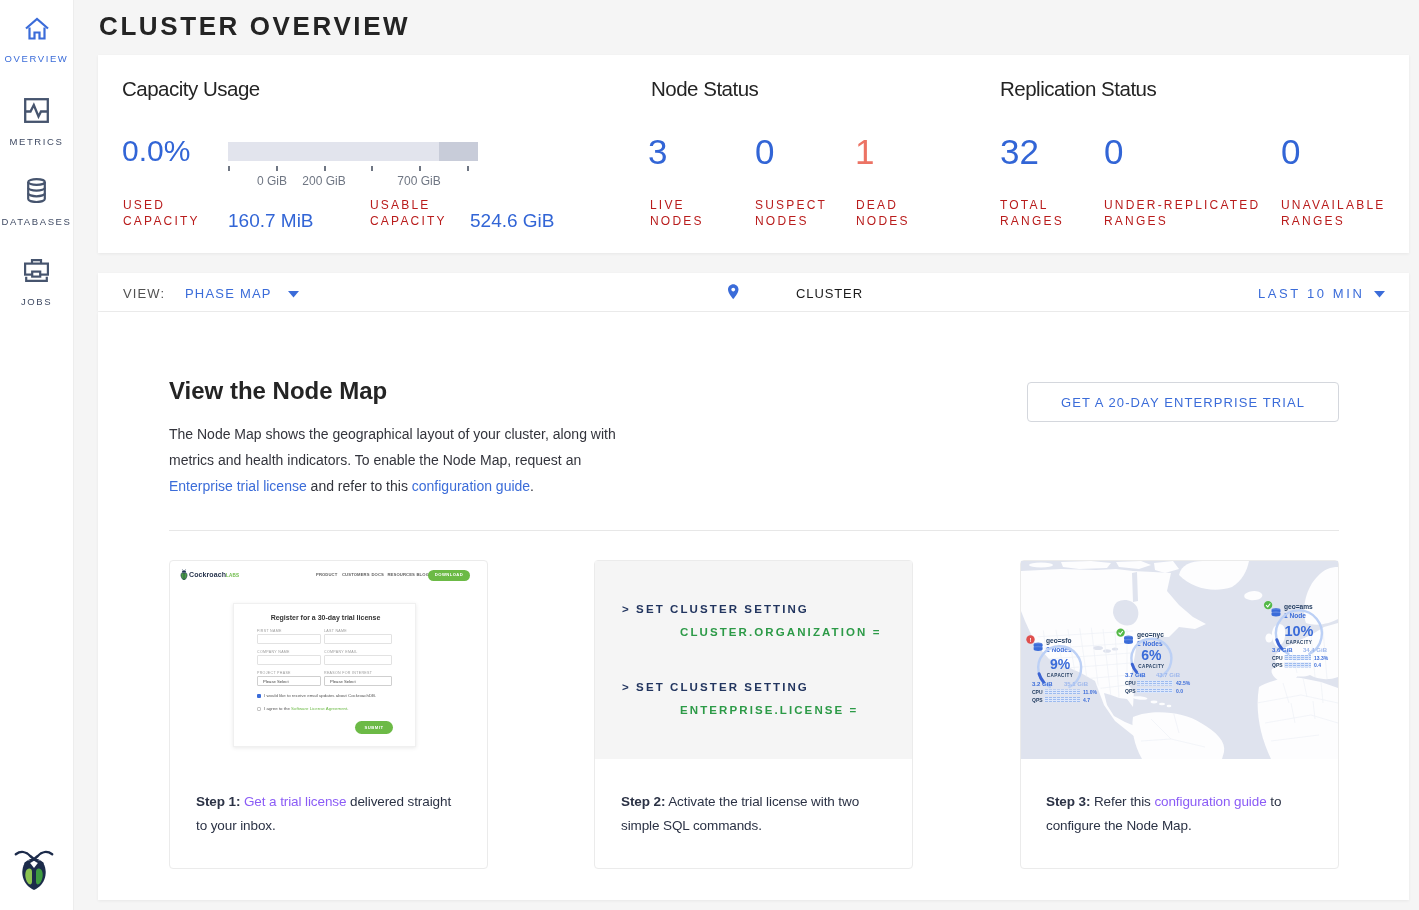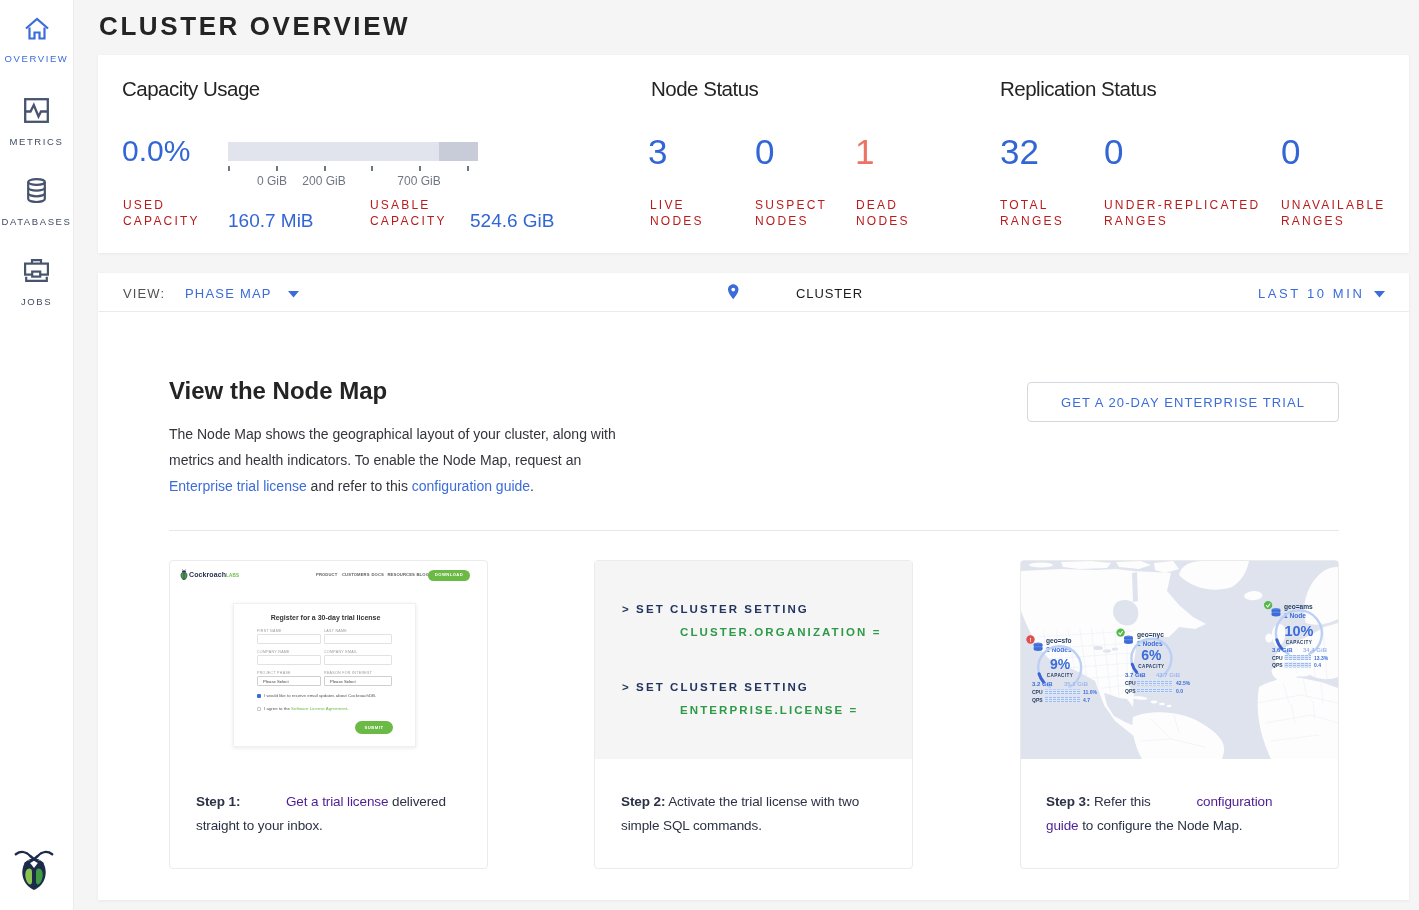--- a/index.html
+++ b/index.html
@@ -29,21 +29,21 @@
 
 #panel { position:absolute; left:98px; top:312px; width:1311px; height:588px; background:#fff; box-shadow:0 1px 3px rgba(0,0,0,0.06); }
 #h2 { position:absolute; left:169px; top:377px; font-size:24px; font-weight:600; color:#242424; }
 #para { position:absolute; left:169px; top:421px; width:460px; font-size:14px; line-height:26px; color:#33343c; }
 #para a { color:#3b6cd9; text-decoration:none; }
 #trialbtn { position:absolute; left:1027px; top:382px; width:312px; height:40px; border:1px solid #d4d7dd; border-radius:4px; background:#fff; color:#3b6cd9; font-size:13px; letter-spacing:1.1px; text-align:center; line-height:40px; }
 #divider { position:absolute; left:169px; top:530px; width:1170px; height:1px; background:#e7e7e7; }
 .stepcard { position:absolute; top:560px; width:319px; height:309px; background:#fff; border:1px solid #ebebeb; border-radius:4px; }
 .steptext { position:absolute; font-size:13.5px; letter-spacing:-0.1px; line-height:23.5px; color:#2b3245; width:262px; }
 .steptext b { font-weight:bold; }
-.steptext a { color:#4c1d95; text-decoration:none;margin-left:42px; }
+.steptext a { color:#8b5cf6; text-decoration:none; }
 
 #codeblock { position:absolute; left:595px; top:561px; width:317px; height:198px; background:#f5f5f5; }
 .codeline { position:absolute; font-size:11.5px; font-weight:bold; letter-spacing:2.1px; color:#22355f; white-space:nowrap; }
 .codeline.green { color:#2c9a47; }
 .nav5 { font-size:4.2px; font-weight:bold; color:#5f5f5f; letter-spacing:0.1px; white-space:nowrap; }
 </style>
 </head>
 <body>
 <div id="sidebar">
   <div class="navitem active" style="top:15px;">

